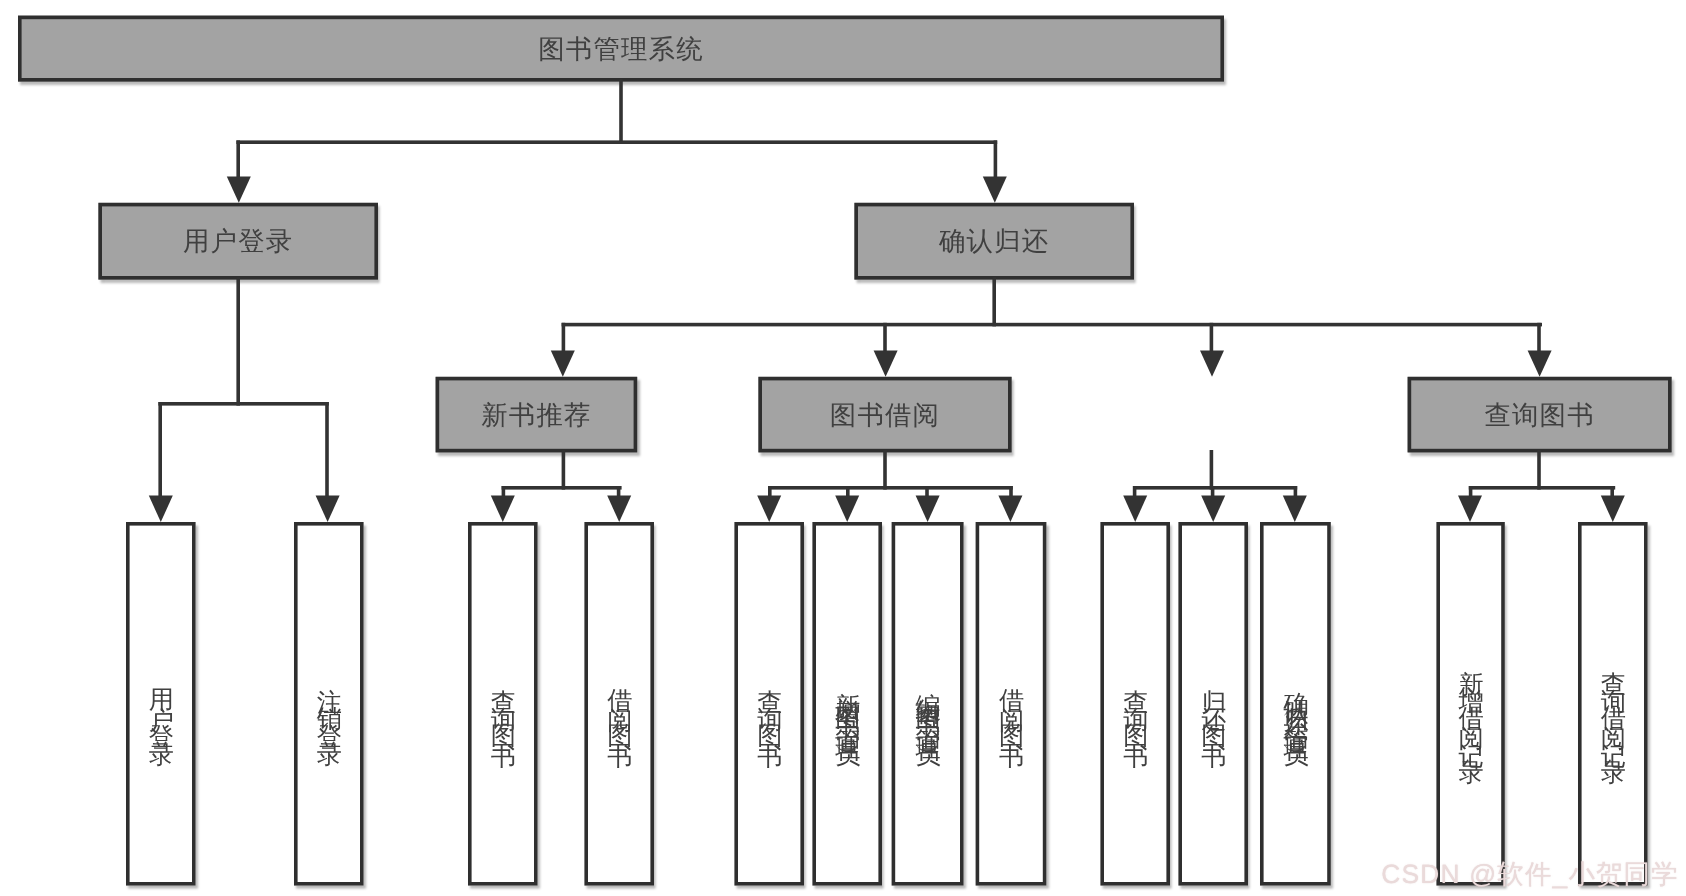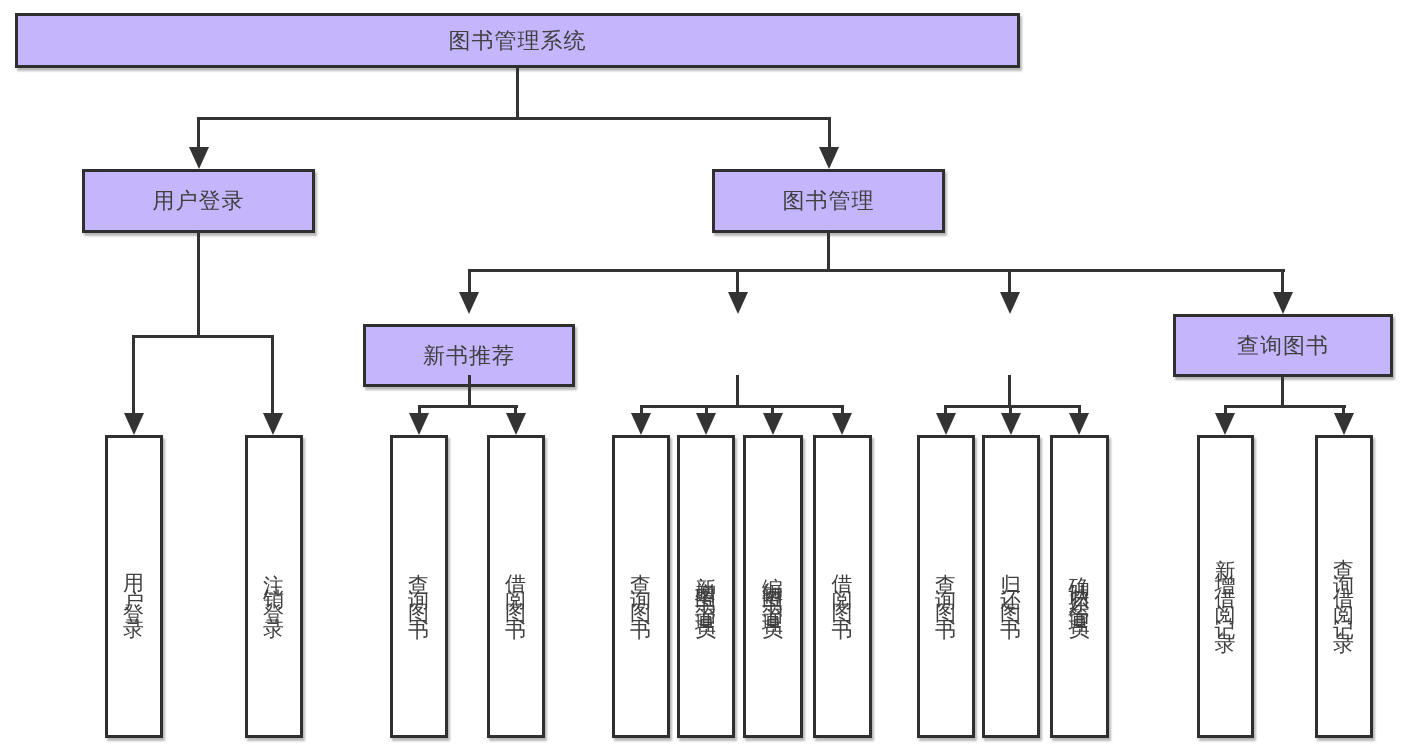--- a/index.html
+++ b/index.html
@@ -4,21 +4,21 @@
 <style>
   :root{
     --line:#333333; --border:#2f2f2f; --text:#404040; --background:#ffffff; --wm:#eadada;
   }
   html,body{margin:0;padding:0;background:#fff;}
   .canvas{
     position:relative;width:1405px;height:747px;background:var(--background);
     font-family:"Liberation Sans", sans-serif;color:var(--text);overflow:hidden;
   }
   .hbox{
-    position:absolute;box-sizing:border-box;border:3px solid var(--border);background:#c4b5fd;
+    position:absolute;box-sizing:border-box;border:3px solid var(--border);background:#a3a3a3;
     display:flex;align-items:center;justify-content:center;
     font-size:22px;letter-spacing:1px;box-shadow:2px 3px 2px rgba(0,0,0,0.28);
   }
   .leaf{
     position:absolute;box-sizing:border-box;border:3px solid var(--border);background:#fff;
     top:435px;height:303px;display:flex;align-items:center;justify-content:center;
     box-shadow:2px 3px 2px rgba(0,0,0,0.28);
   }
   .leaf span{
     writing-mode:vertical-rl;font-size:21px;letter-spacing:15px;line-height:1;
@@ -44,25 +44,28 @@
 <div class="canvas">
 
   <div class="hbox" style="left:15px;top:13px;width:1005px;height:55px">
     <span>图书管理系统</span>
   </div>
 
   <div class="hbox" style="left:82px;top:169px;width:233px;height:64px">
     <span>用户登录</span>
   </div>
   <div class="hbox" style="left:712px;top:169px;width:233px;height:64px">
-    <span>图书管理</span>
+    <span>确认归还</span>
   </div>
 
-  <div class="hbox" style="left:363px;top:324px;width:212px;height:63px">
+  <div class="hbox" style="left:363px;top:314px;width:168px;height:63px">
     <span>新书推荐</span>
+  </div>
+  <div class="hbox" style="left:632px;top:314px;width:211px;height:63px">
+    <span>图书借阅</span>
   </div>
   <div class="hbox" style="left:1173px;top:314px;width:220px;height:63px">
     <span>查询图书</span>
   </div>
 
   <div class="leaf" style="left:105px;width:58px">
     <span>用户登录</span>
   </div>
   <div class="leaf" style="left:245px;width:58px">
     <span>注销登录</span>
@@ -153,13 +156,14 @@
   <div class="vl" style="left:1078px;top:405px;height:11px"></div>
   <div class="arrow" style="left:1069px;top:413px"></div>
 
   <div class="vl" style="left:1281px;top:375px;height:33px"></div>
   <div class="hl" style="left:1224px;top:405px;width:122px"></div>
   <div class="vl" style="left:1224px;top:405px;height:11px"></div>
   <div class="arrow" style="left:1215px;top:413px"></div>
   <div class="vl" style="left:1342px;top:405px;height:11px"></div>
   <div class="arrow" style="left:1334px;top:413px"></div>
 
+  <div class="watermark">CSDN @软件_小贺同学</div>
 </div>
 
 </body></html>

